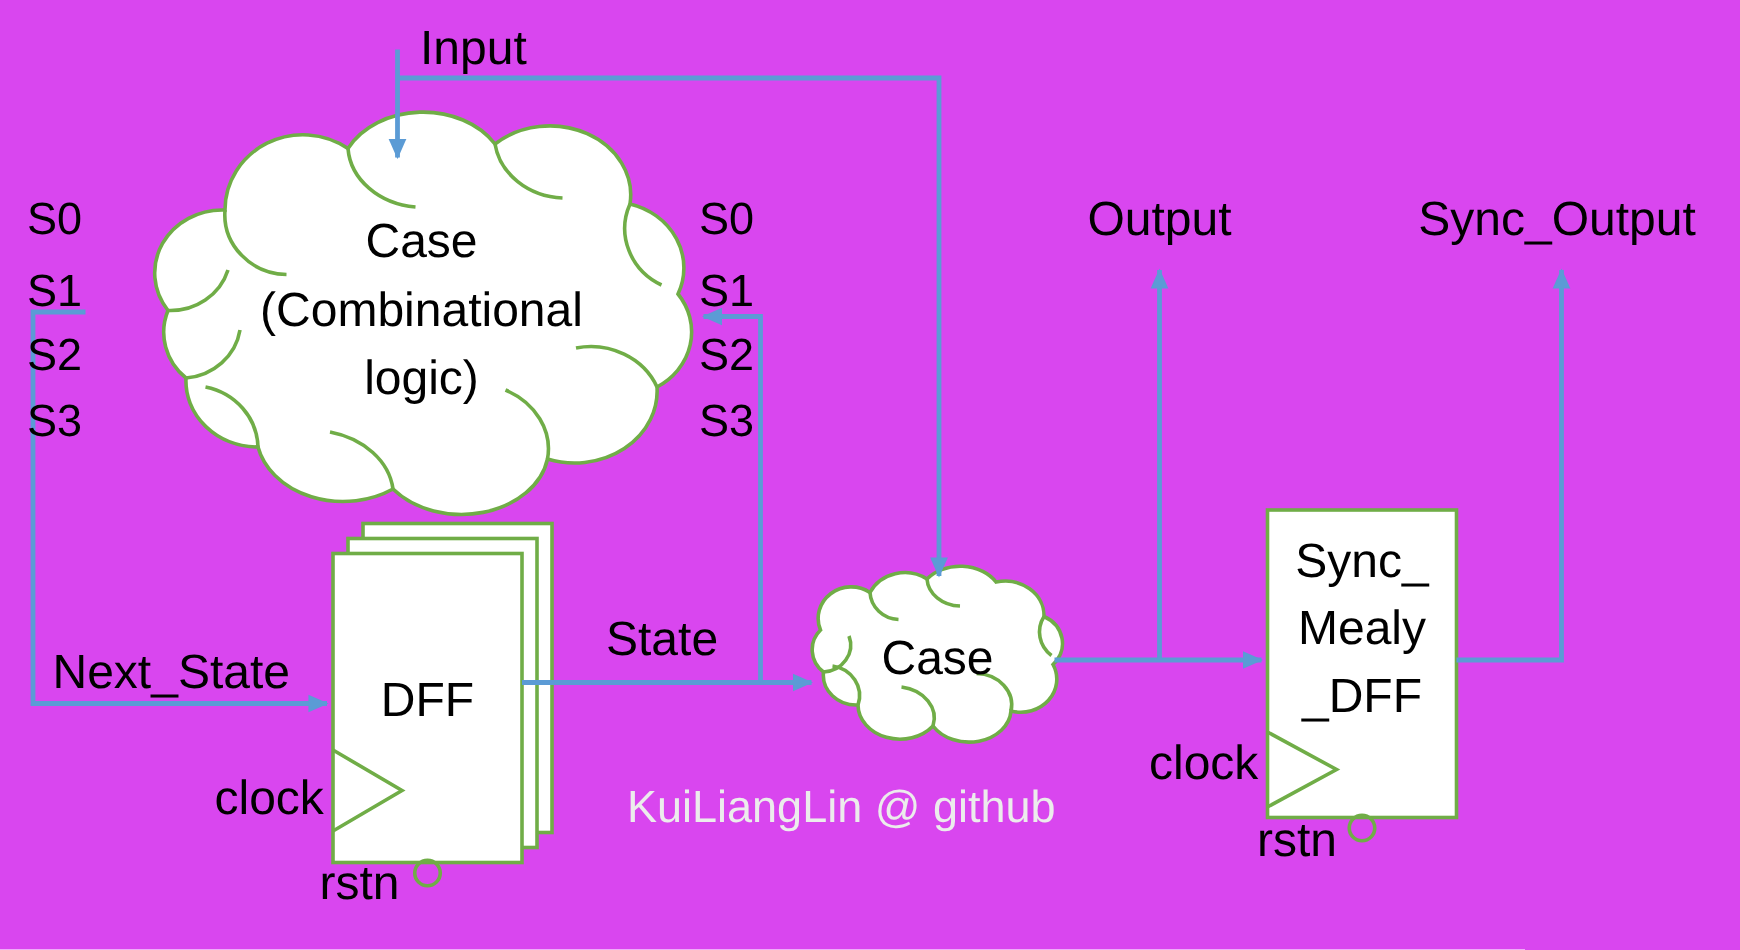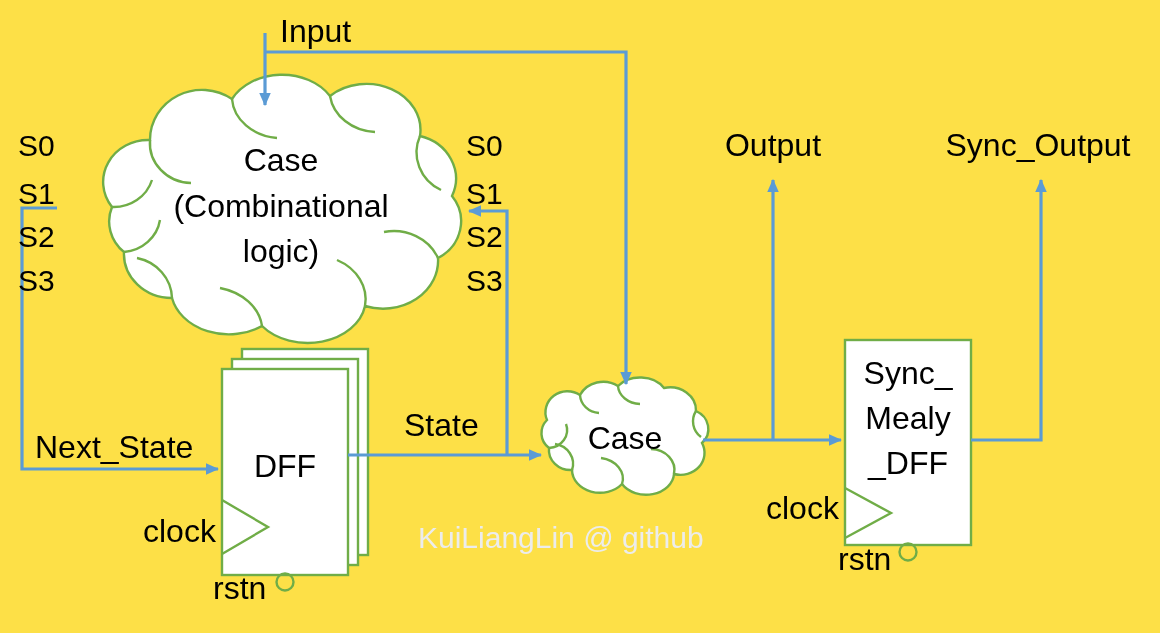--- a/index.html
+++ b/index.html
@@ -4,21 +4,21 @@
 <style>
   html, body {
     margin: 0;
     padding: 0;
     background: #ffffff;
   }
   #canvas {
     position: relative;
     width: 1160px;
     height: 633px;
-    background: #fde047;
+    background: #d946ef;
     overflow: hidden;
     font-family: "Liberation Sans", sans-serif;
   }
   svg#diagram {
     position: absolute;
     left: 0;
     top: 0;
     width: 1160px;
     height: 633px;
   }

